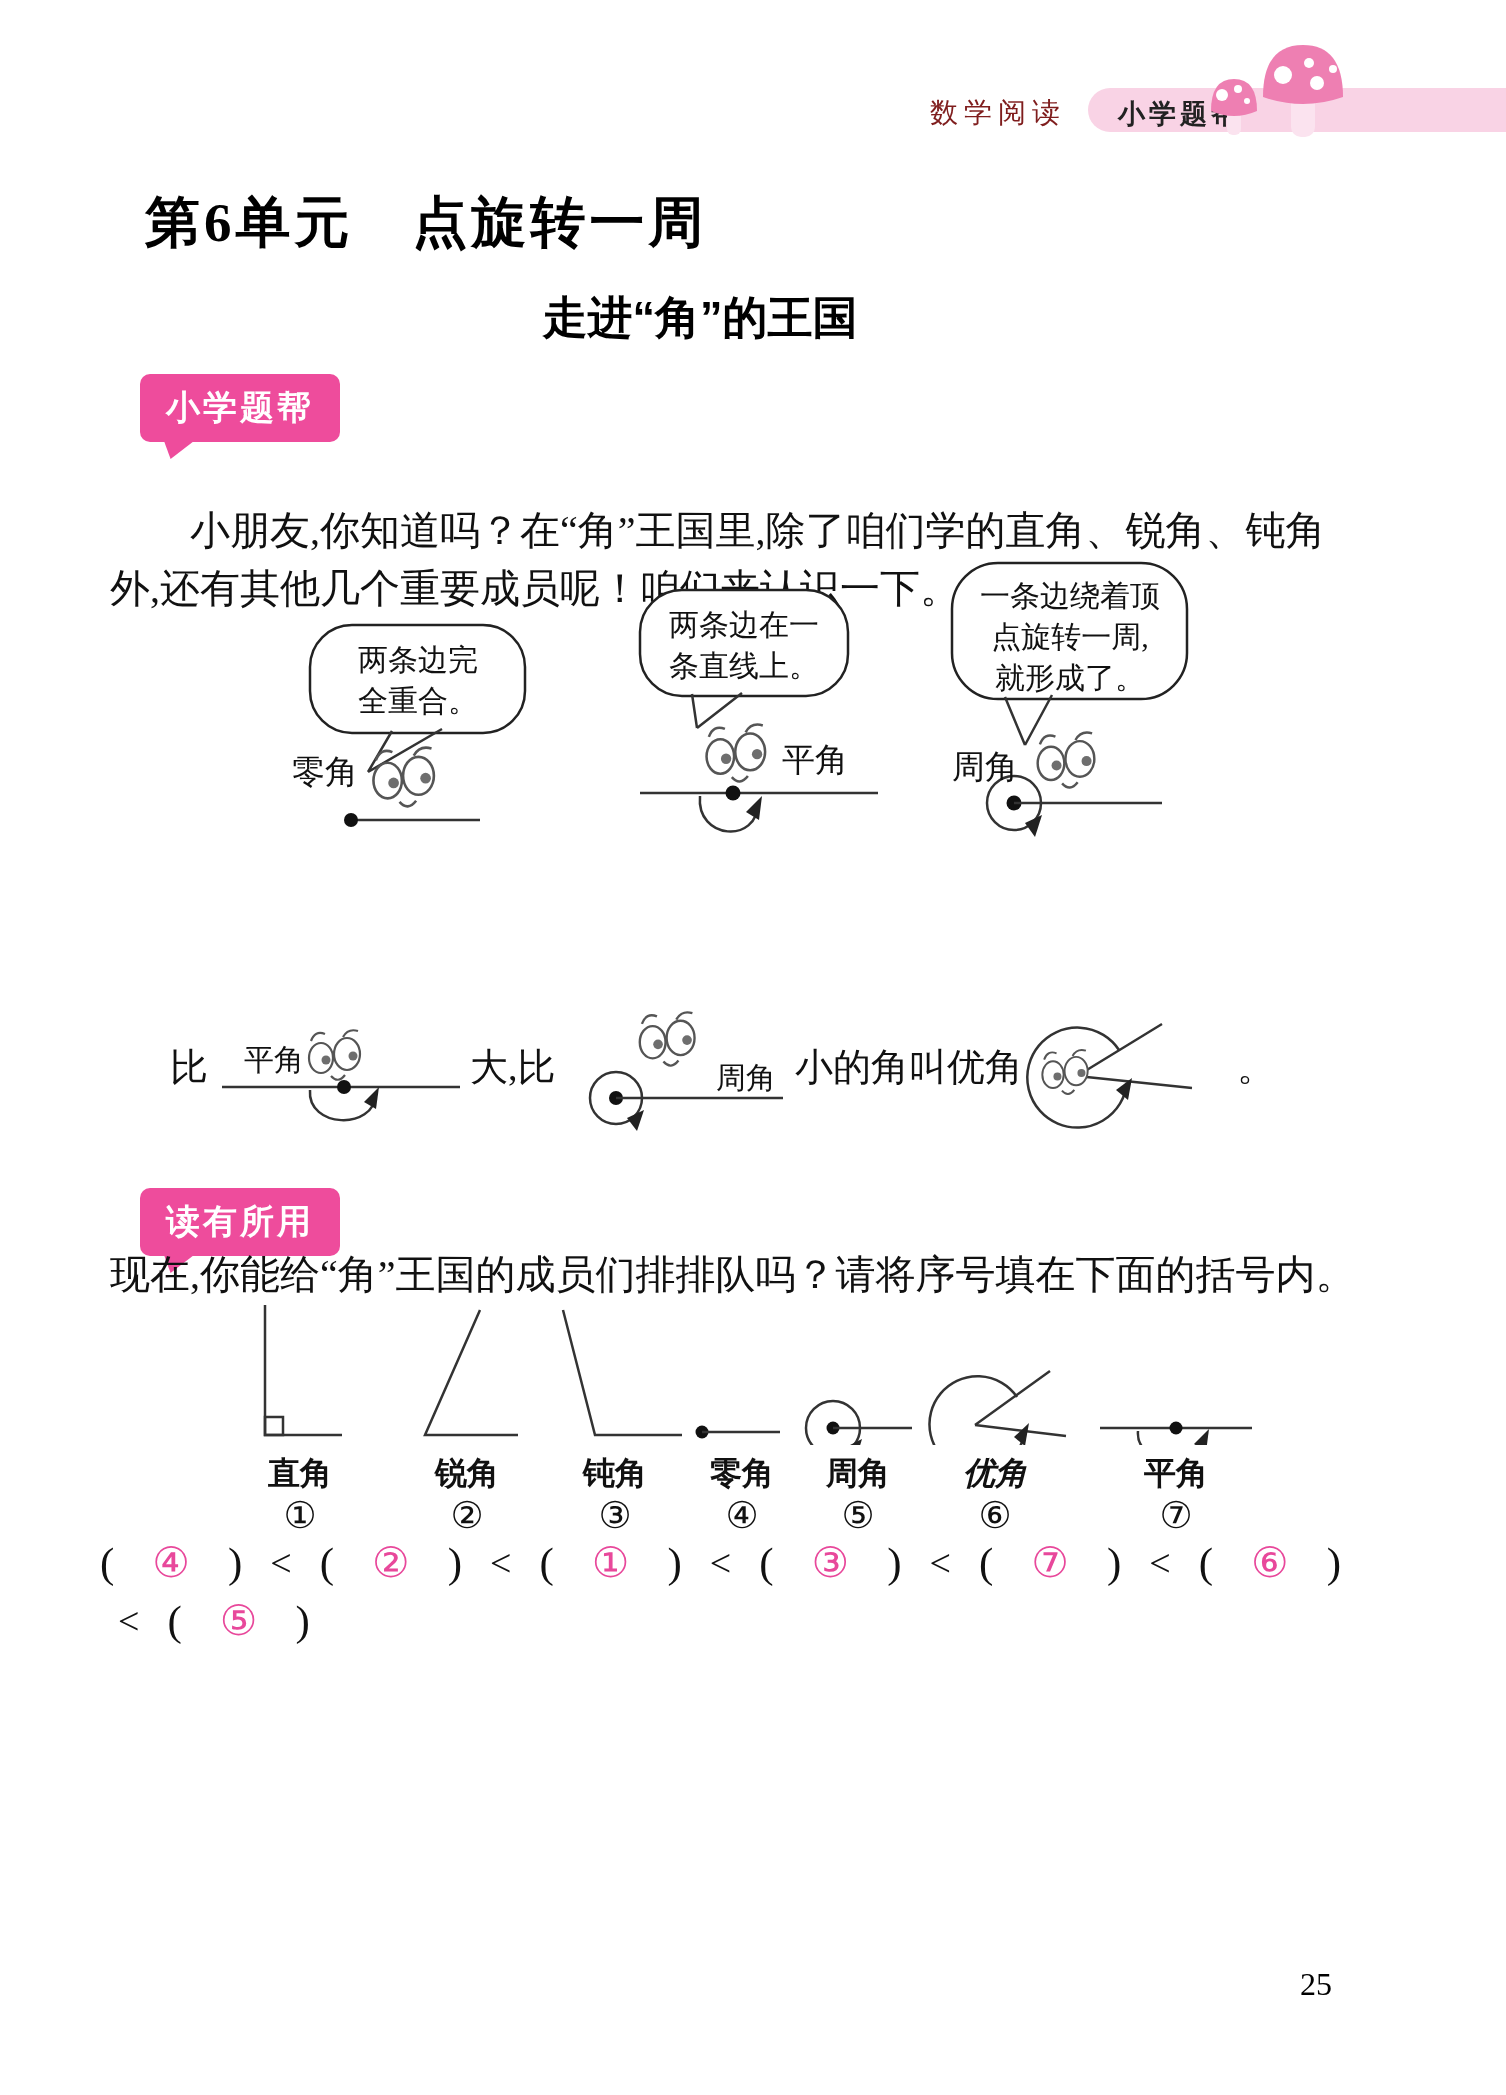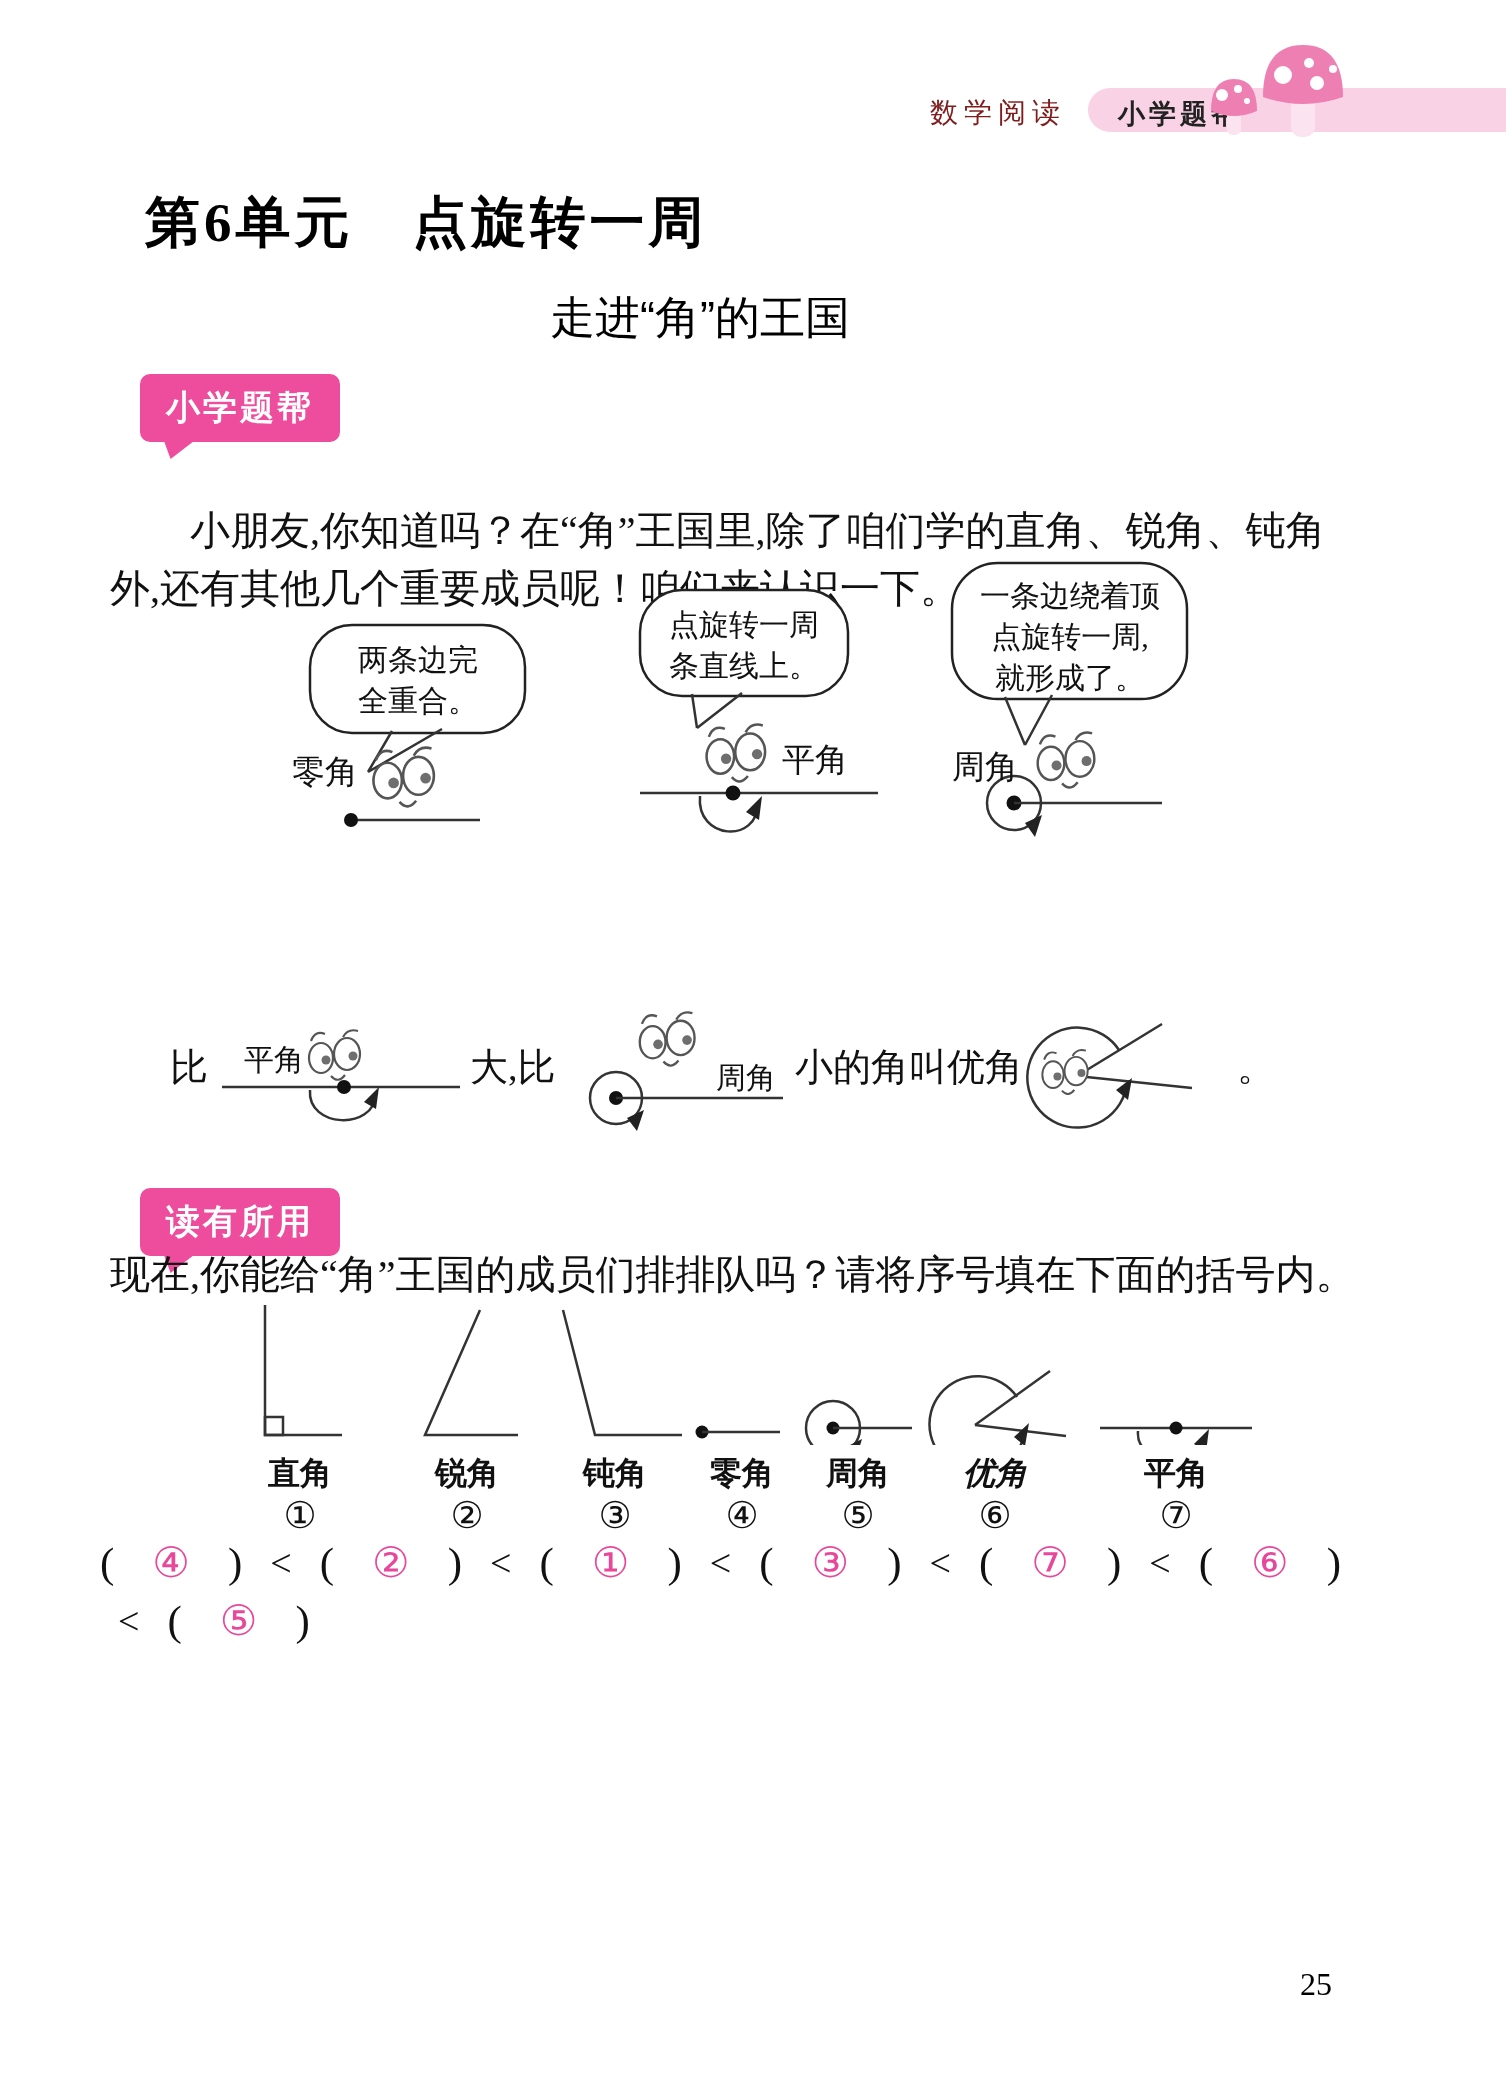--- a/index.html
+++ b/index.html
@@ -8,21 +8,21 @@
   .abs{position:absolute;}
   .sans{font-family:"Liberation Sans","DejaVu Sans",sans-serif;}
   
   .hdr-left{left:930px;top:94px;font-size:28px;letter-spacing:6px;color:#7f1d1d;}
   .hdr-bar{left:1088px;top:88px;width:418px;height:44px;background:#F9D3E5;
            border-radius:22px 0 0 22px;}
   .hdr-badge{left:1118px;top:96px;font-size:27px;font-weight:bold;letter-spacing:4px;color:#222;}
   .mushrooms{left:1205px;top:35px;}
   
   .unit-title{left:145px;top:186px;font-size:55px;font-weight:bold;letter-spacing:4px;color:#000;}
-  .lesson-title{left:0;top:288px;width:1400px;text-align:center;font-size:45px;font-weight:normal;color:#000;}
+  .lesson-title{left:0;top:288px;width:1400px;text-align:center;font-size:45px;font-weight:bold;color:#000;}
   
   .badge{background:#EE4C9C;color:#fff;font-size:34px;font-weight:bold;letter-spacing:3px;
          padding:11px 26px;border-radius:10px;display:inline-block;}
   .badge-tail{position:absolute;left:24px;bottom:-17px;width:30px;height:18px;background:#EE4C9C;
               clip-path:polygon(0 0,100% 0,22% 100%);}
   
   .intro{left:110px;top:470px;width:1330px;font-size:40px;line-height:58px;}
   .indent{text-indent:2em;margin-top:32px;}
   .bubble-text{position:absolute;text-align:center;font-size:30px;line-height:41px;color:#111;}
   .bubble-text span{display:block;}
@@ -114,21 +114,21 @@
     <svg width="340" height="300">
       <rect x="40" y="30" width="208" height="106" rx="42" class="bub"></rect>
       <path d="M92 134 L97 168 M97 168 L142 133" class="stroke" stroke="#222"></path>
       <line x1="40" y1="233" x2="278" y2="233" class="stroke"></line>
       <circle cx="133" cy="233" r="7.5" fill="#111"></circle>
       <path d="M100 236 C96 280, 158 284, 158 243" class="stroke"></path>
       <polygon points="162,236 146,252 159,260" fill="#222"></polygon>
       <use href="#face" x="103" y="162" width="76" height="62"></use>
     </svg>
     <div class="bubble-text" style="left:48px;top:44px;width:192px;">
-      <span>点旋转一周</span>
+      <span>两条边在一</span>
       <span>条直线上。</span>
     </div>
     <span class="angle-label" style="left:182px;top:178px;">平角</span>
   </div>
 
   <div class="abs" style="left:930px;top:545px;width:370px;height:310px;">
     <svg width="370" height="310">
       <rect x="22" y="18" width="235" height="136" rx="46" class="bub"></rect>
       <path d="M75 152 L95 200 M95 200 L122 150" class="stroke" stroke="#222"></path>
       <circle cx="84" cy="258" r="27" class="stroke"></circle>

